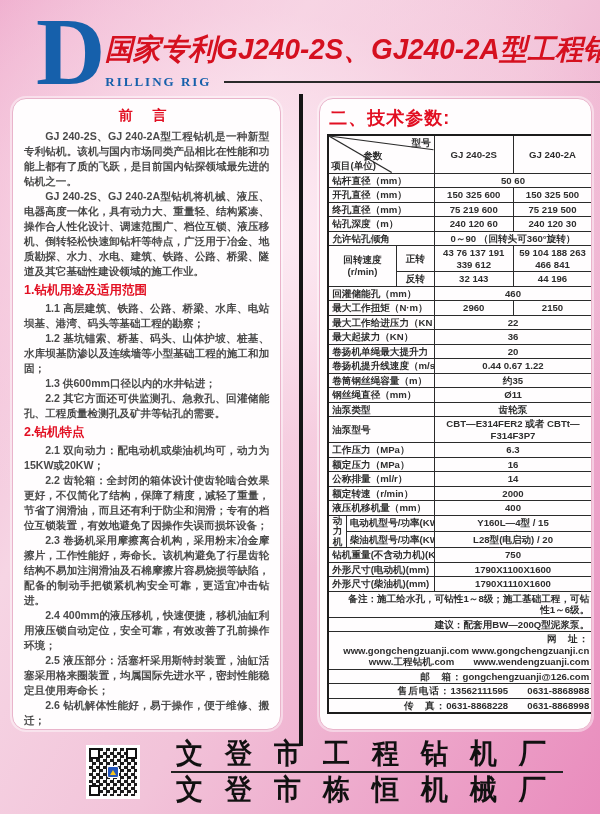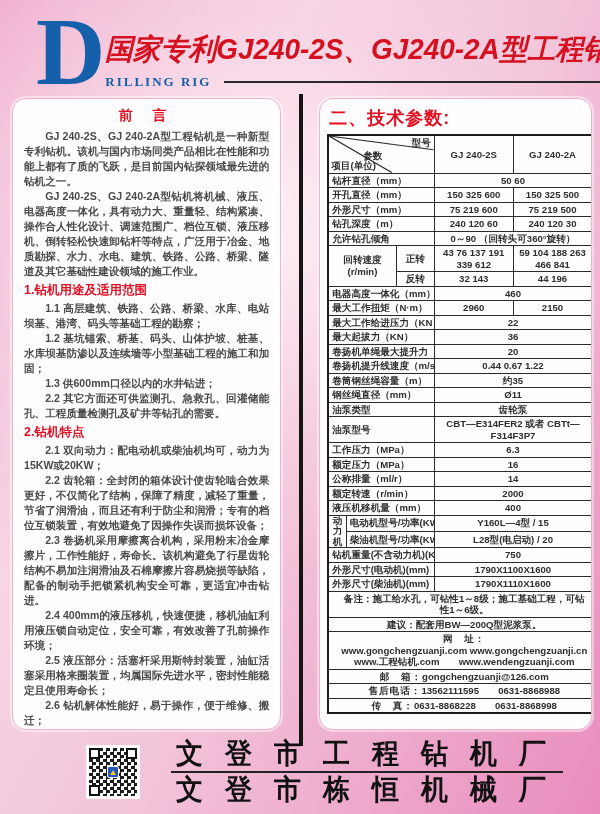--- a/index.html
+++ b/index.html
@@ -52,21 +52,21 @@
 
   
   .specs-head { font-size:18px; letter-spacing:1px; margin:1px 0 4px 2px; }
   table.specs { border-collapse:collapse; width:221px; table-layout:fixed; }
   .specs td {
     border:1px solid #2b2b2b; font-size:9.6px; font-weight:bold; color:#2e2e2e;
     padding:1px 2px; text-align:center; line-height:11.5px; overflow:hidden;
   }
   .specs { border:2px solid #1c1c1c; }
   .specs td.lbl { text-align:left; padding-left:3px; white-space:nowrap; }
-  .specs td.note, .specs td.contact { text-align:center; padding-left:10px; }
+  .specs td.note, .specs td.contact { text-align:right; padding-left:10px; }
   td.diag { position:relative; height:38px; padding:0; }
   td.diag svg { position:absolute; inset:0; width:100%; height:100%; }
   td.diag .c-top { position:absolute; top:1px; right:3px; }
   td.diag .c-mid { position:absolute; top:14px; left:34px; }
   td.diag .c-bot { position:absolute; bottom:1px; left:2px; }
   td.vert { padding:0; line-height:10.5px; word-break:break-all; }
   td.rotlbl span { display:block; text-align:center; }
   .contact .clabel { letter-spacing:1px; }
   .contact .cv { display:inline-block; vertical-align:top; }
   .contact .cv span { display:block; }
@@ -172,21 +172,21 @@
         <tr>
               <td class="lbl" colspan="3">钻杆直径（mm）</td>
               <td colspan="2">50  60</td>
             </tr>
         <tr>
               <td class="lbl" colspan="3">开孔直径（mm）</td>
               <td>150  325  600</td>
               <td>150  325  500</td>
             </tr>
         <tr>
-              <td class="lbl" colspan="3">外形尺寸（mm）</td>
+              <td class="lbl" colspan="3">终孔直径（mm）</td>
               <td>75  219  600</td>
               <td>75  219  500</td>
             </tr>
         <tr>
               <td class="lbl" colspan="3">钻孔深度（m）</td>
               <td>240  120  60</td>
               <td>240  120  30</td>
             </tr>
         <tr>
               <td class="lbl" colspan="3">允许钻孔倾角</td>
@@ -202,21 +202,21 @@
           <td>43 76 137 191 339 612</td>
           <td>59 104 188 263 466 841</td>
         </tr>
         <tr>
           <td>反转</td>
           <td>32   143</td>
           <td>44   196</td>
         </tr>
 
         <tr>
-              <td class="lbl" colspan="3">电器高度一体化（mm）</td>
+              <td class="lbl" colspan="3">回灌储能孔（mm）</td>
               <td colspan="2">460</td>
             </tr>
         <tr>
               <td class="lbl" colspan="3">最大工作扭矩（N·m）</td>
               <td>2960</td>
               <td>2150</td>
             </tr>
         <tr>
               <td class="lbl" colspan="3">最大工作给进压力（KN）</td>
               <td colspan="2">22</td>

